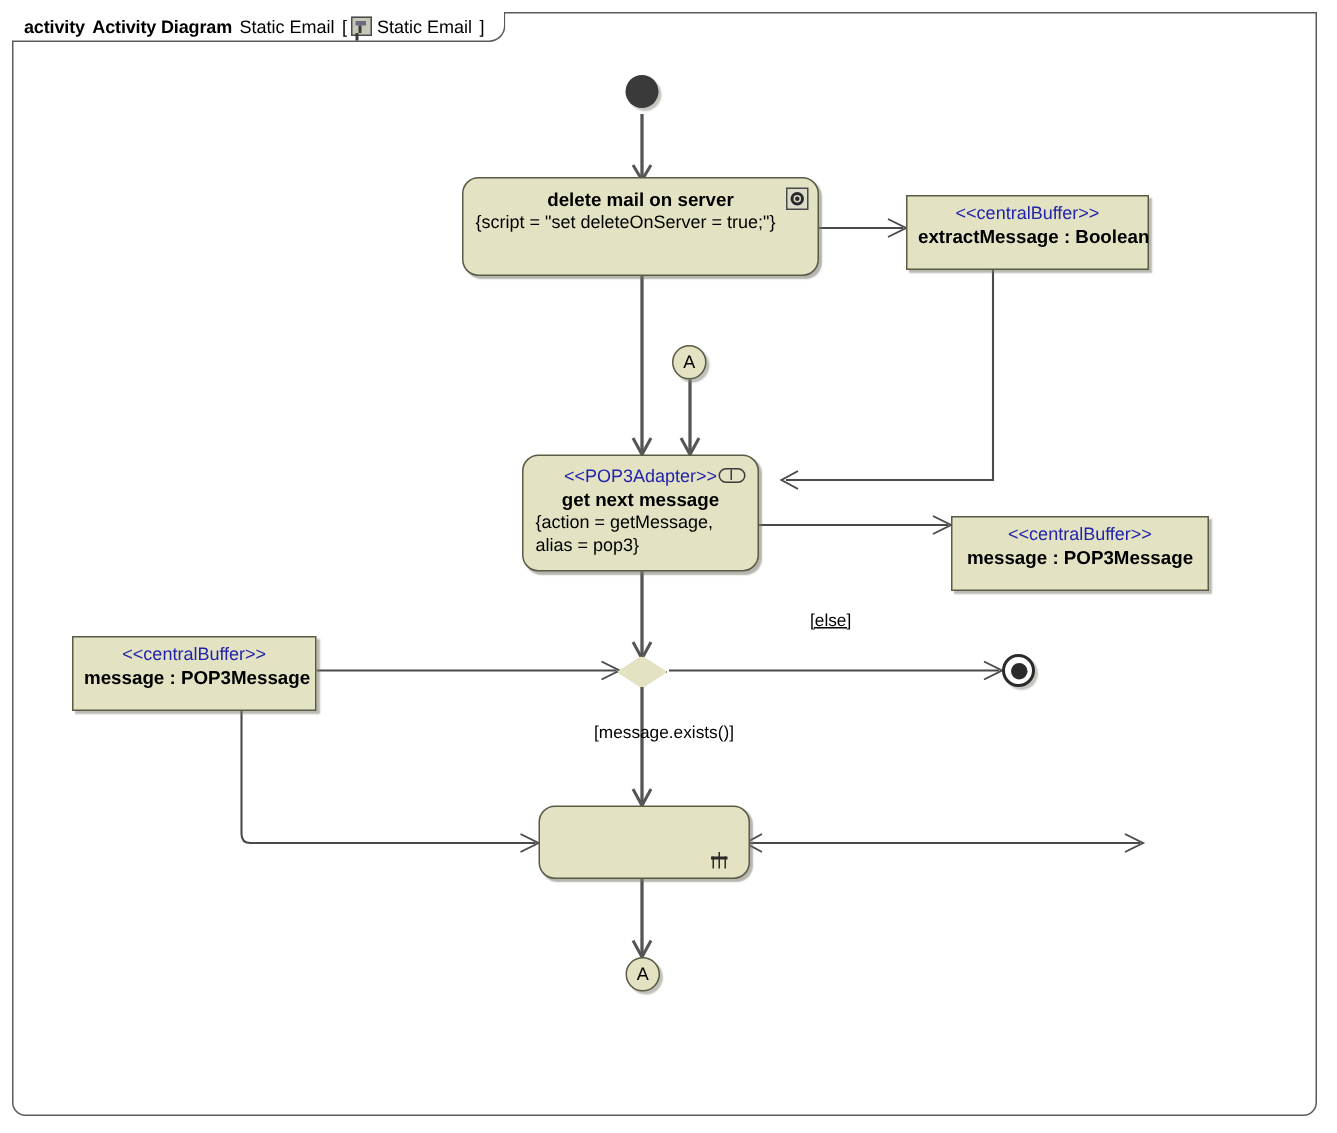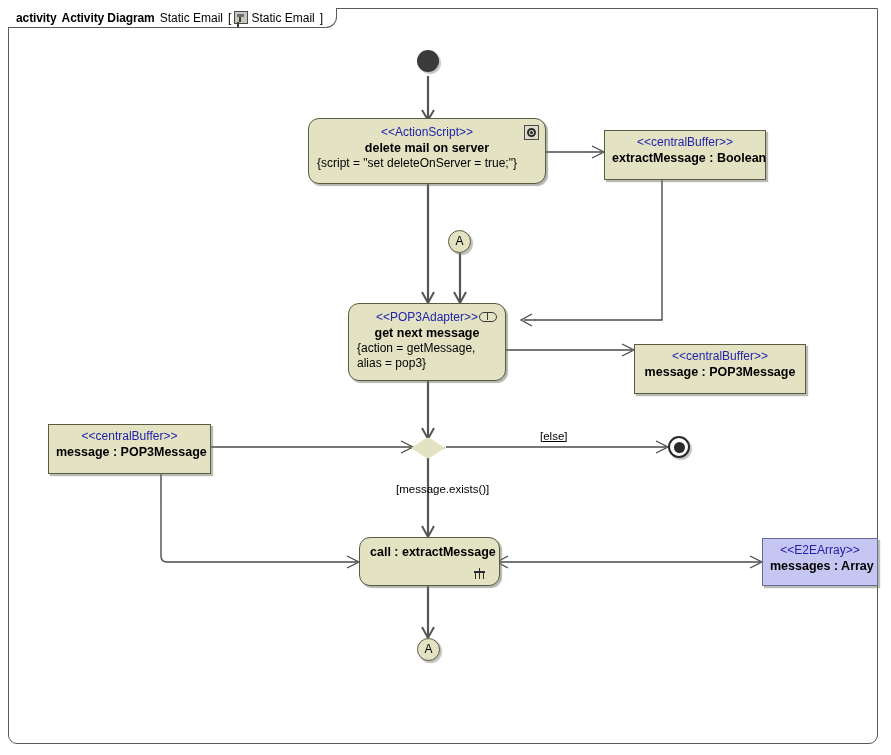--- a/index.html
+++ b/index.html
@@ -315,21 +315,20 @@
 
     <path class="edge-thick" d="M428,586 L428,636"></path>
     <path class="arrowhead-solid" d="M422,627 L428,638 L434,627"></path>
   </svg>
 
   <div class="initial-node" style="left:417px; top:50px;"></div>
 
   <div class="node rounded" style="left:308px; top:118px; width:238px; height:66px;">
     <div class="icon-script"></div>
     <div class="action-body">
-      <div class="stereo">&lt;&lt;ActionScript&gt;&gt;</div>
       <div class="nm">delete mail on server</div>
       <div class="prop">{script = "set deleteOnServer = true;"}</div>
     </div>
   </div>
 
   <div class="node obj" style="left:604px; top:130px; width:162px; height:50px;">
     <div class="obj-body">
       <div class="stereo">&lt;&lt;centralBuffer&gt;&gt;</div>
       <div class="nm">extractMessage : Boolean</div>
     </div>
@@ -358,38 +357,29 @@
     <div class="obj-body">
       <div class="stereo">&lt;&lt;centralBuffer&gt;&gt;</div>
       <div class="nm">message : POP3Message</div>
     </div>
   </div>
 
   <div class="decision-node" style="left:411px; top:437px;"></div>
 
   <div class="final-node" style="left:668px; top:436px;"></div>
 
-  <div class="edge-label" style="left:540px; top:430px;text-decoration:underline;">[else]</div>
+  <div class="edge-label" style="left:540px; top:408px;text-decoration:underline;">[else]</div>
   <div class="edge-label" style="left:396px; top:483px;">[message.exists()]</div>
 
   <div class="node rounded" style="left:359px; top:537px; width:141px; height:49px;">
     <div class="icon-rake">
       <i class="stem"></i>
         <i class="h"></i>
         <i class="v1"></i>
         <i class="v2"></i>
         <i class="v3"></i>
     </div>
-    <div class="action-body" style="padding-top:6px;">
-      <div class="nm-left" style="padding-left:2px;">call : extractMessage</div>
-    </div>
-  </div>
-
-  <div class="node blue obj" style="left:762px; top:538px; width:116px; height:48px;">
-    <div class="obj-body">
-      <div class="stereo">&lt;&lt;E2EArray&gt;&gt;</div>
-      <div class="nm">messages : Array</div>
-    </div>
-  </div>
+  </div>
+
 
   <div class="connector-node" style="left:417px; top:638px;">A</div>
 
 </div>
 
 </body></html>

